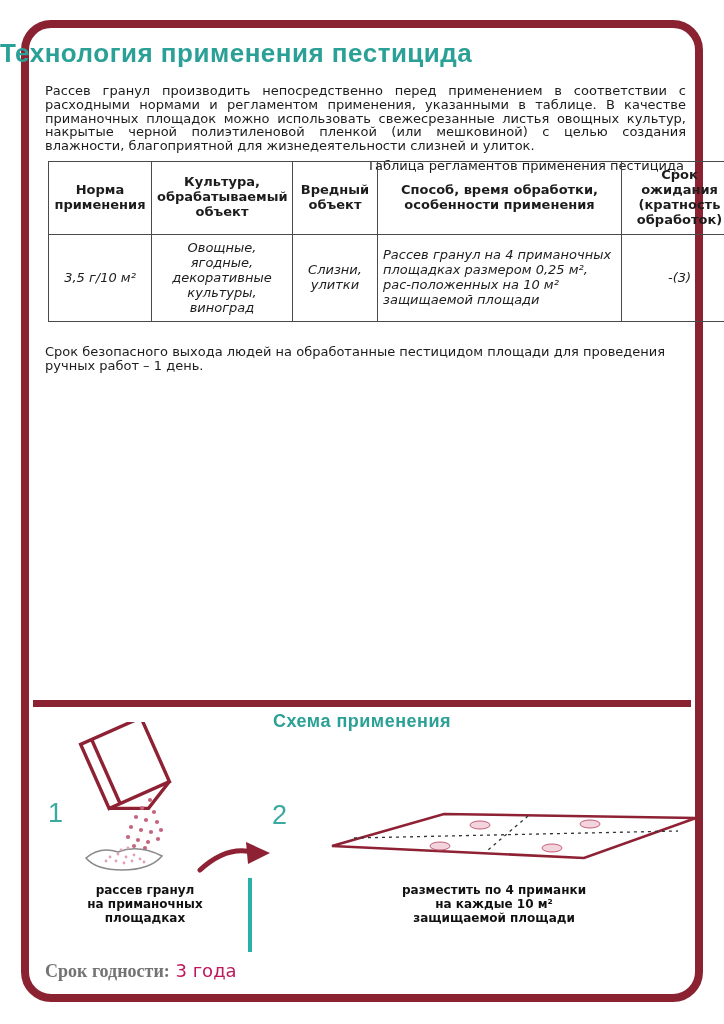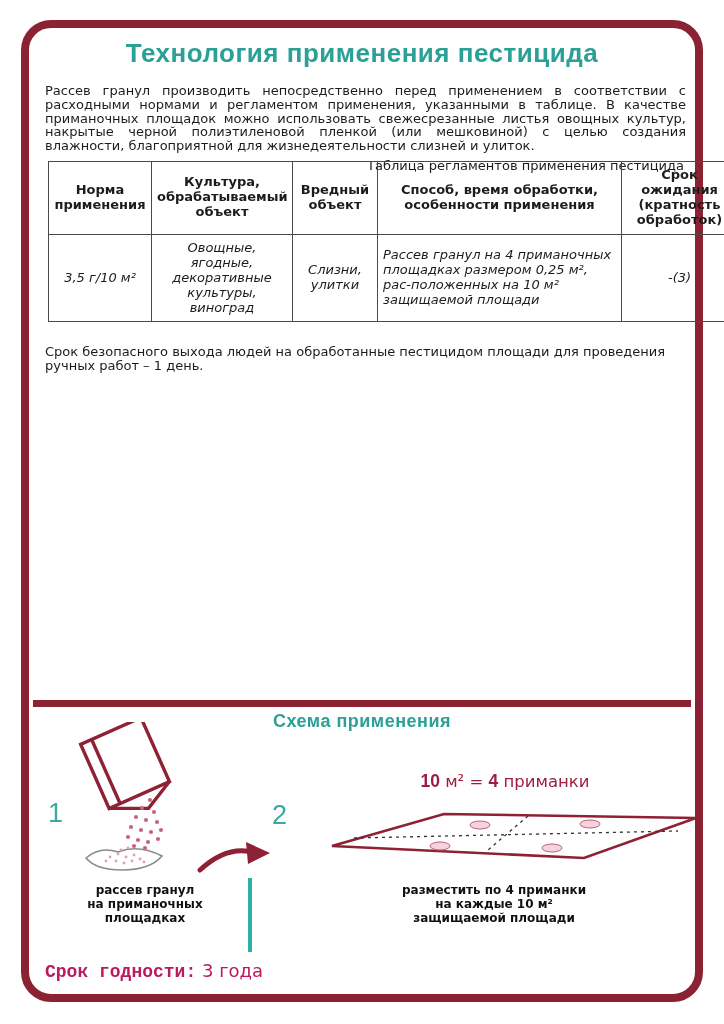--- a/index.html
+++ b/index.html
@@ -3,21 +3,21 @@
 <meta charset="utf-8">
 <style>
   html,body{margin:0;padding:0;background:#ffffff;}
   body{width:724px;height:1024px;font-family:"DejaVu Sans",sans-serif;color:#1c1c1c;}
   .page{position:relative;width:724px;height:1024px;overflow:hidden;background:#fff;}
   .frame{position:absolute;left:21px;top:20px;right:21px;bottom:22px;
          border:8px solid #8b2232;border-radius:30px;pointer-events:none;}
   .divider{position:absolute;left:33px;right:33px;top:700px;height:7px;background:#8b2232;}
 
   
-  .main-title{position:absolute;top:38px;left:0;right:0;text-align:center;
+  .main-title{position:absolute;top:38px;left:0;right:0;
               font-family:"Liberation Sans",sans-serif;font-weight:bold;
               font-size:26px;color:#2aa096;letter-spacing:.5px;}
   .intro{position:absolute;left:45px;right:38px;top:84px;font-size:13px;line-height:1.06;
          text-align:justify;}
   .table-caption{position:absolute;right:40px;top:158px;font-size:13px;}
   .reg-table{position:absolute;left:48px;top:161px;width:634px;border-collapse:collapse;
              font-size:13px;line-height:1.15;table-layout:fixed;}
   .reg-table th,.reg-table td{border:1px solid #4a4a4a;vertical-align:middle;padding:6px 5px;}
   .reg-table th{font-weight:bold;text-align:center;height:52px;}
   .reg-table td{text-align:center;height:50px;font-style:italic;}
@@ -38,21 +38,21 @@
   .platform-svg{position:absolute;left:328px;top:806px;}
   .ratio{position:absolute;left:340px;width:330px;top:771px;text-align:center;
          font-size:16.5px;color:#9c1d3f;}
   .ratio b{font-family:"Liberation Sans",sans-serif;font-size:17.5px;}
   .vline{position:absolute;left:248px;top:878px;width:4px;height:74px;background:#2ab0a5;}
   .caption{position:absolute;font-weight:bold;font-size:12px;line-height:1.18;
            text-align:center;white-space:pre-line;color:#111;}
   .cap1{left:38px;top:883px;width:214px;}
   .cap2{left:318px;top:883px;width:352px;}
   .shelf{position:absolute;left:45px;top:960px;font-size:18px;}
-  .shelf .lbl{font-family:Liberation Mono, monospace;font-weight:bold;color:#be185d;}
+  .shelf .lbl{font-family:Liberation Serif, serif;font-weight:bold;color:#737373;}
   .shelf .val{color:#be185d;}
 </style>
 </head>
 <body>
 
 <div class="page">
   <div class="frame"></div>
 
   <div class="main-title">Технология применения пестицида</div>
   <div class="intro">Рассев гранул производить непосредственно перед применением в соответствии с расходными нормами и регламентом применения, указанными в таблице. В качестве приманочных площадок можно использовать свежесрезанные листья овощных культур, накрытые черной полиэтиленовой пленкой (или мешковиной) с целью создания влажности, благоприятной для жизнедеятельности слизней и улиток.</div>
@@ -130,21 +130,20 @@
 
   <div class="step-num num1">1</div>
 
   <svg class="arrow-svg" width="78" height="40" viewBox="0 0 78 40">
     <path d="M4,30 Q32,4 60,13" fill="none" stroke="#8e2133" stroke-width="5" stroke-linecap="round"></path>
     <polygon points="50,2 74,13 52,24" fill="#8e2133"></polygon>
   </svg>
 
   <div class="step-num num2">2</div>
 
-  <div class="ratio"><b>10</b><span> м² = </span><b>4</b><span> приманки</span></div>
 
   <svg class="platform-svg" width="374" height="64" viewBox="0 0 374 64">
     <polygon points="4,40 116,8 368,12 256,52" fill="#ffffff" stroke="#8e2133" stroke-width="2.6" stroke-linejoin="miter"></polygon>
     <line x1="26" y1="32" x2="350" y2="25" stroke="#333" stroke-width="1.3" stroke-dasharray="3,4"></line>
     <line x1="200" y1="10" x2="160" y2="44" stroke="#333" stroke-width="1.3" stroke-dasharray="3,4"></line>
     <g stroke="#c2607a" stroke-width="1" fill="#f3d4dd">
       <ellipse cx="112" cy="40" rx="10" ry="4"></ellipse>
       <ellipse cx="152" cy="19" rx="10" ry="4"></ellipse>
       <ellipse cx="262" cy="18" rx="10" ry="4"></ellipse>
       <ellipse cx="224" cy="42" rx="10" ry="4"></ellipse>

